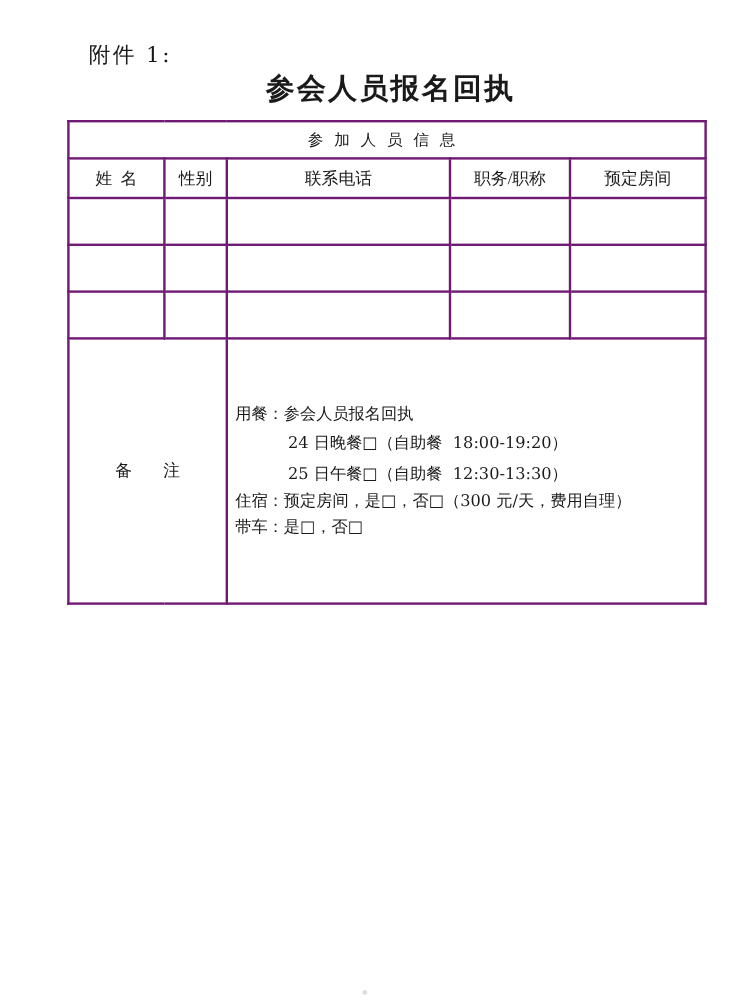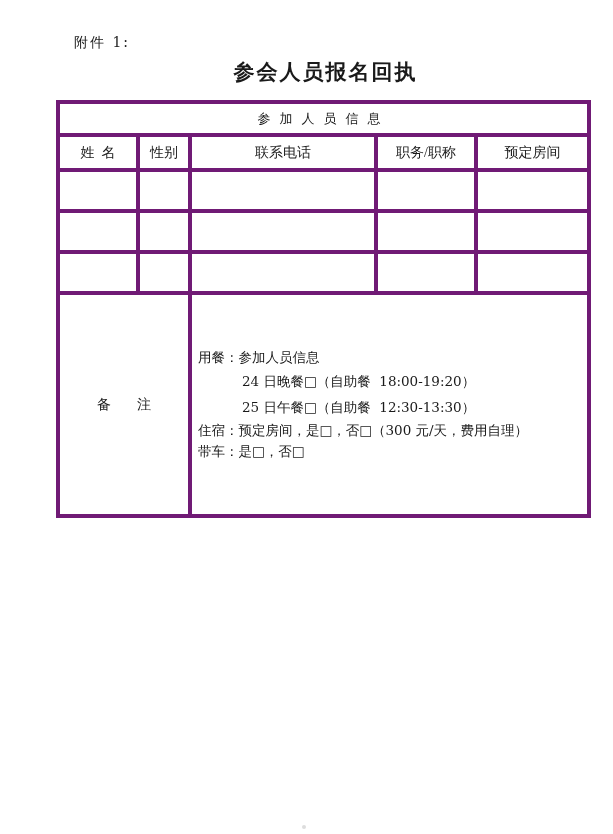--- a/index.html
+++ b/index.html
@@ -1,24 +1,24 @@
 <!DOCTYPE html>
 <html><head>
 <meta charset="utf-8">
 <style>
   html, body { margin:0; padding:0; background:#ffffff; }
   body { width:613px; height:834px; position:relative; overflow:hidden;
          font-family:"DejaVu Serif", "Liberation Serif", serif; color:#1a1a1a; }
-  .attach { position:absolute; left:74px; top:34px; font-size:14px; letter-spacing:2px; }
+  .attach { position:absolute; left:74px; top:34px; font-size:18px; letter-spacing:2px; }
   .title { position:absolute; left:0; width:613px; top:58px; text-align:center;
-           font-size:21px; font-weight:bold; letter-spacing:2px;
+           font-size:24px; font-weight:bold; letter-spacing:2px;
            font-family:"DejaVu Sans", "Liberation Sans", sans-serif; padding-left:38px; box-sizing:border-box; }
   table { position:absolute; left:56px; top:100px; width:531px; border-collapse:collapse;
           table-layout:fixed; font-size:14px; }
-  td { border:4px solid #701a75; text-align:center; vertical-align:middle; padding:0; }
+  td { border:2px solid #701a75; text-align:center; vertical-align:middle; padding:0; }
   .section-head td { height:29px; letter-spacing:9px; font-size:13px; }
   .col-head td { height:31px;font-family:Liberation Serif, serif; }
   .data-row td { height:37px; }
   .remarks td { height:219px; }
   .notes { text-align:left; padding-left:6px; vertical-align:middle; font-size:13.5px; line-height:21px; }
   .notes .line { white-space:pre; }
   .notes .indent { padding-left:44px; line-height:26px; }
   .label-spaced { letter-spacing:26px; padding-left:26px; }
   .foot-mark { position:absolute; left:302px; top:825px; width:4px; height:4px; background:#ddd; border-radius:2px; }
 </style>
@@ -66,21 +66,21 @@
     <td></td>
     <td></td>
     <td></td>
     <td></td>
   </tr>
   <tr class="remarks">
     <td colspan="2">
       <span class="label-spaced">备注</span>
     </td>
     <td colspan="3" class="notes">
-      <div class="line">用餐：参加人员信息</div>
+      <div class="line">用餐：参会人员报名回执</div>
       <div class="line indent">24 日晚餐□（自助餐  18:00-19:20）</div>
       <div class="line indent">25 日午餐□（自助餐  12:30-13:30）</div>
       <div class="line">住宿：预定房间，是□，否□（300 元/天，费用自理）</div>
       <div class="line">带车：是□，否□</div>
     </td>
   </tr>
 </tbody>
   </table>
 
 <div class="foot-mark"></div>

